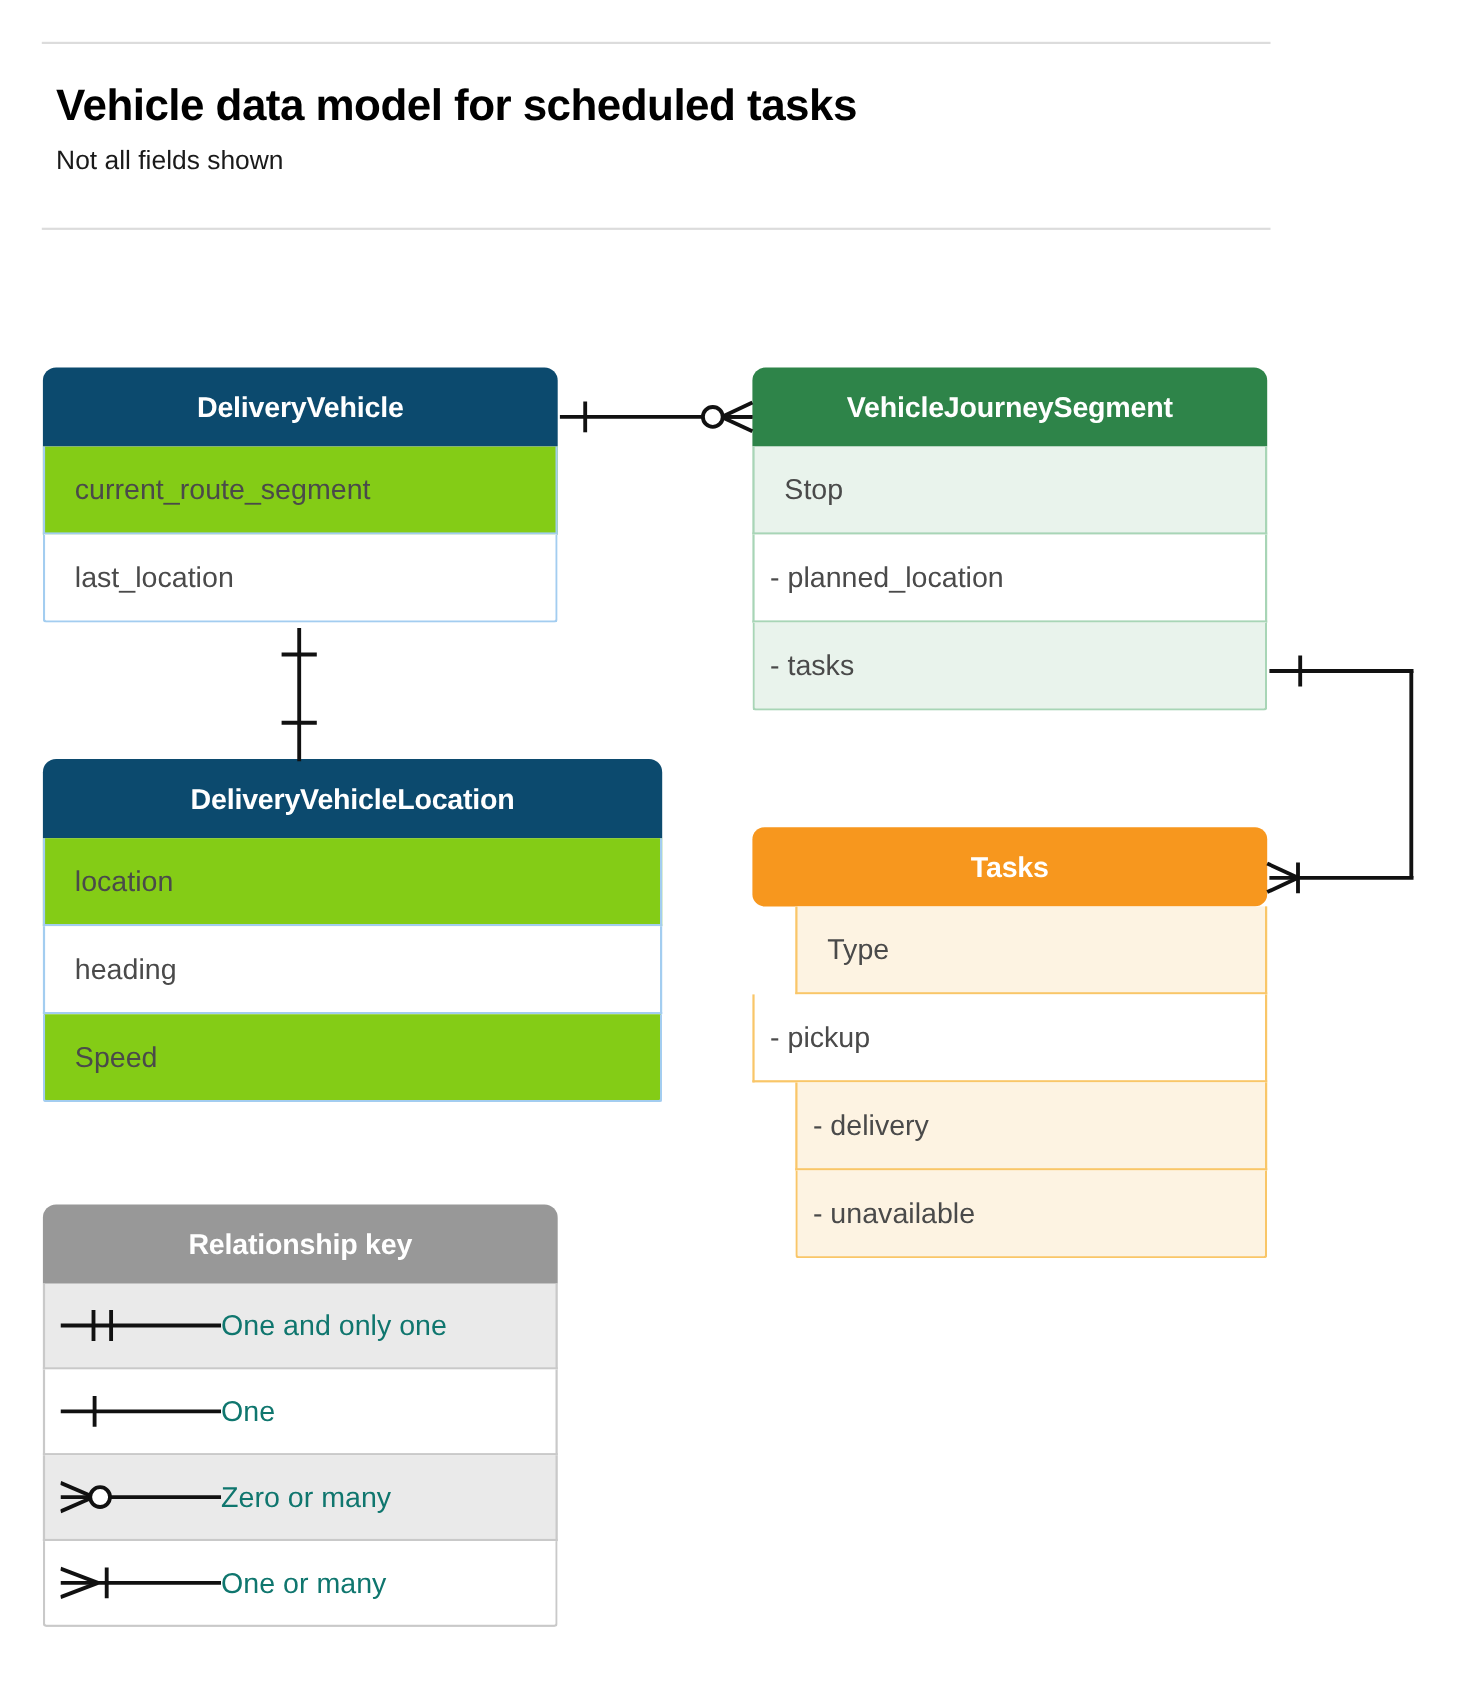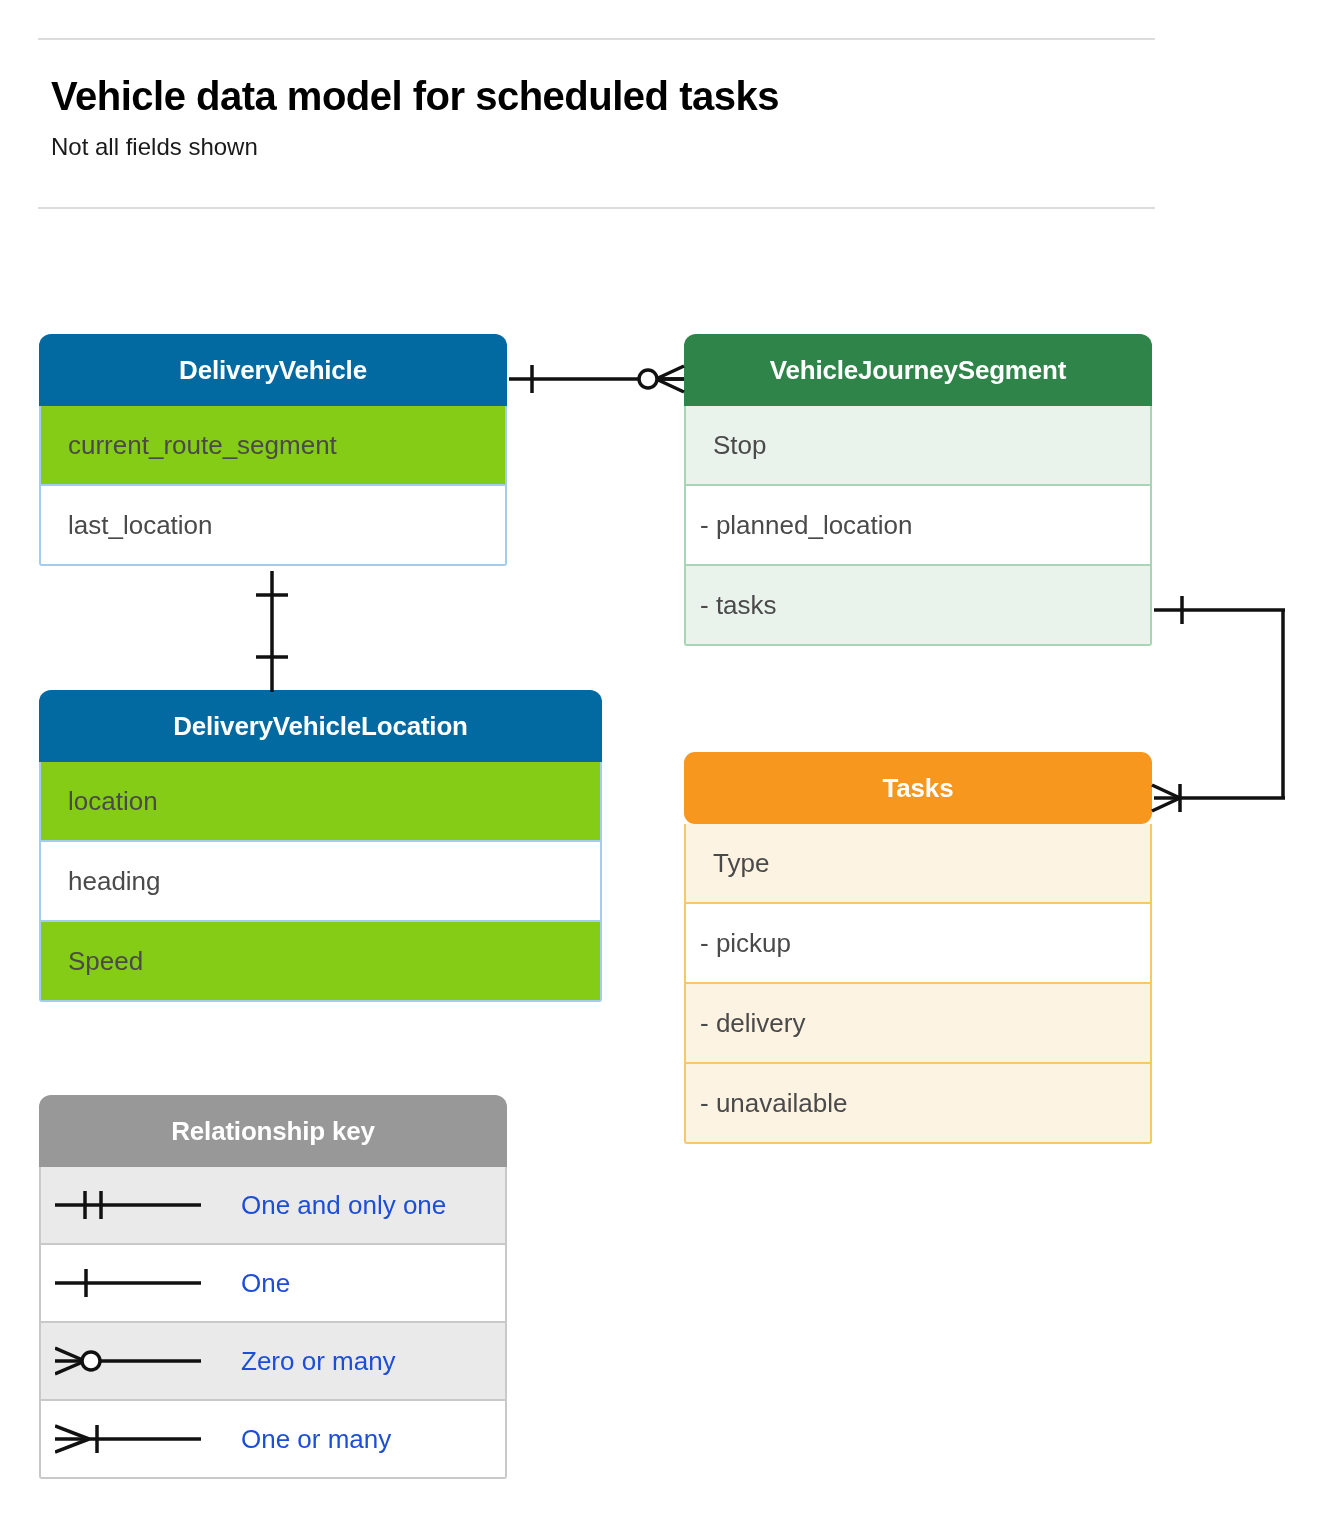--- a/index.html
+++ b/index.html
@@ -68,35 +68,35 @@
     white-space: nowrap;
     border-left: 2px solid;
     border-right: 2px solid;
     border-bottom: 2px solid;
   }
   .entity .erow.last { border-radius: 0 0 3px 3px; }
   .entity .erow .txt { padding-left: 27px; }
   .entity .erow.sub .txt { padding-left: 14px; }
 
   
-  .sc-blue .ehead { background: #0369a1; }
+  .sc-blue .ehead { background: #0c4a6e; }
   .sc-blue .erow { border-color: #a3cdf0; }
   .sc-blue .erow.odd  { background: #84cc16; }
   .sc-blue .erow.even { background: #ffffff; }
 
   
   .sc-green .ehead { background: #2e8449; }
   .sc-green .erow { border-color: #a8d5b6; }
   .sc-green .erow.odd  { background: #e9f3ec; }
   .sc-green .erow.even { background: #ffffff; }
 
   
   .sc-orange .ehead { background: #f7971e; border-radius: 11px; }
   .sc-orange .erow { border-color: #f9c668; }
-  .sc-orange .erow.odd  { background: #fdf3e2; }
+  .sc-orange .erow.odd  { background: #fdf3e2; margin-left: 39px; }
   .sc-orange .erow.even { background: #ffffff; }
 
   
   .sc-grey .ehead { background: #989898; }
   .sc-grey .erow { border-color: #c9c9c9; }
   .sc-grey .erow.odd  { background: #eaeaea; }
   .sc-grey .erow.even { background: #ffffff; }
 
   
   #ent-delivery-vehicle   { left: 39px;  top: 334px; width: 468px; }
@@ -107,22 +107,21 @@
 
   
   #ent-legend .erow { height: 78px; padding-left: 0; }
   .legend-sym {
     width: 160px; flex: 0 0 160px;
     height: 100%;
     position: relative;
   }
   .legend-label {
     font-size: 26px;
-    color: #1d4ed8;
-    margin-left: 40px;
+    color: #0f766e;
   }
 
   
   .legend-sym svg { position: absolute; left: 14px; top: 50%; transform: translateY(-50%); }
 
   
   #connectors {
     position: absolute;
     left: 0; top: 0;
     width: 1325px; height: 1530px;

